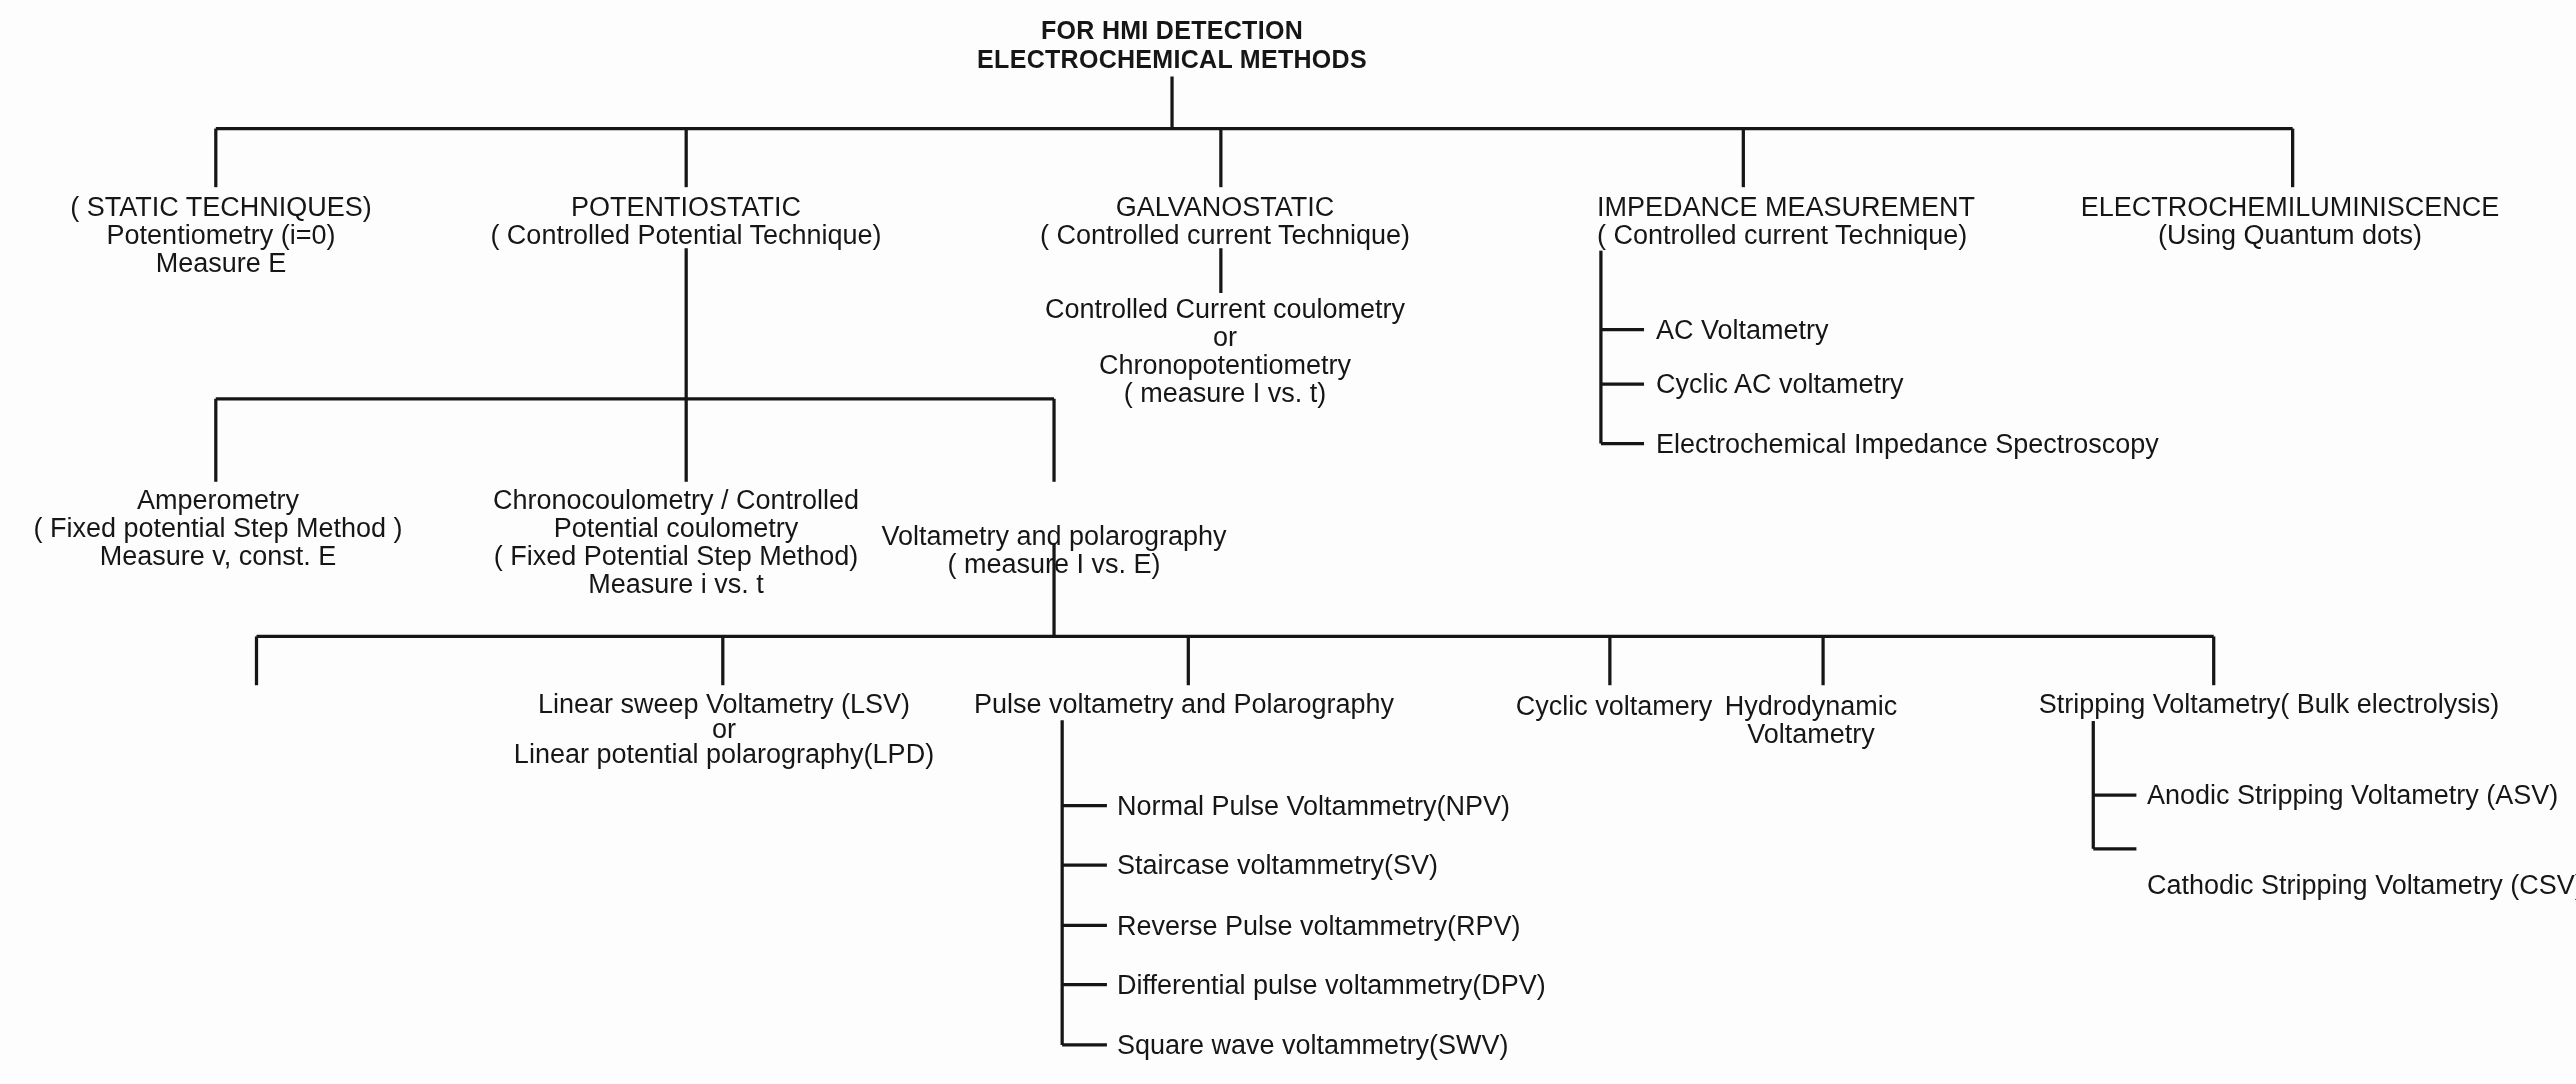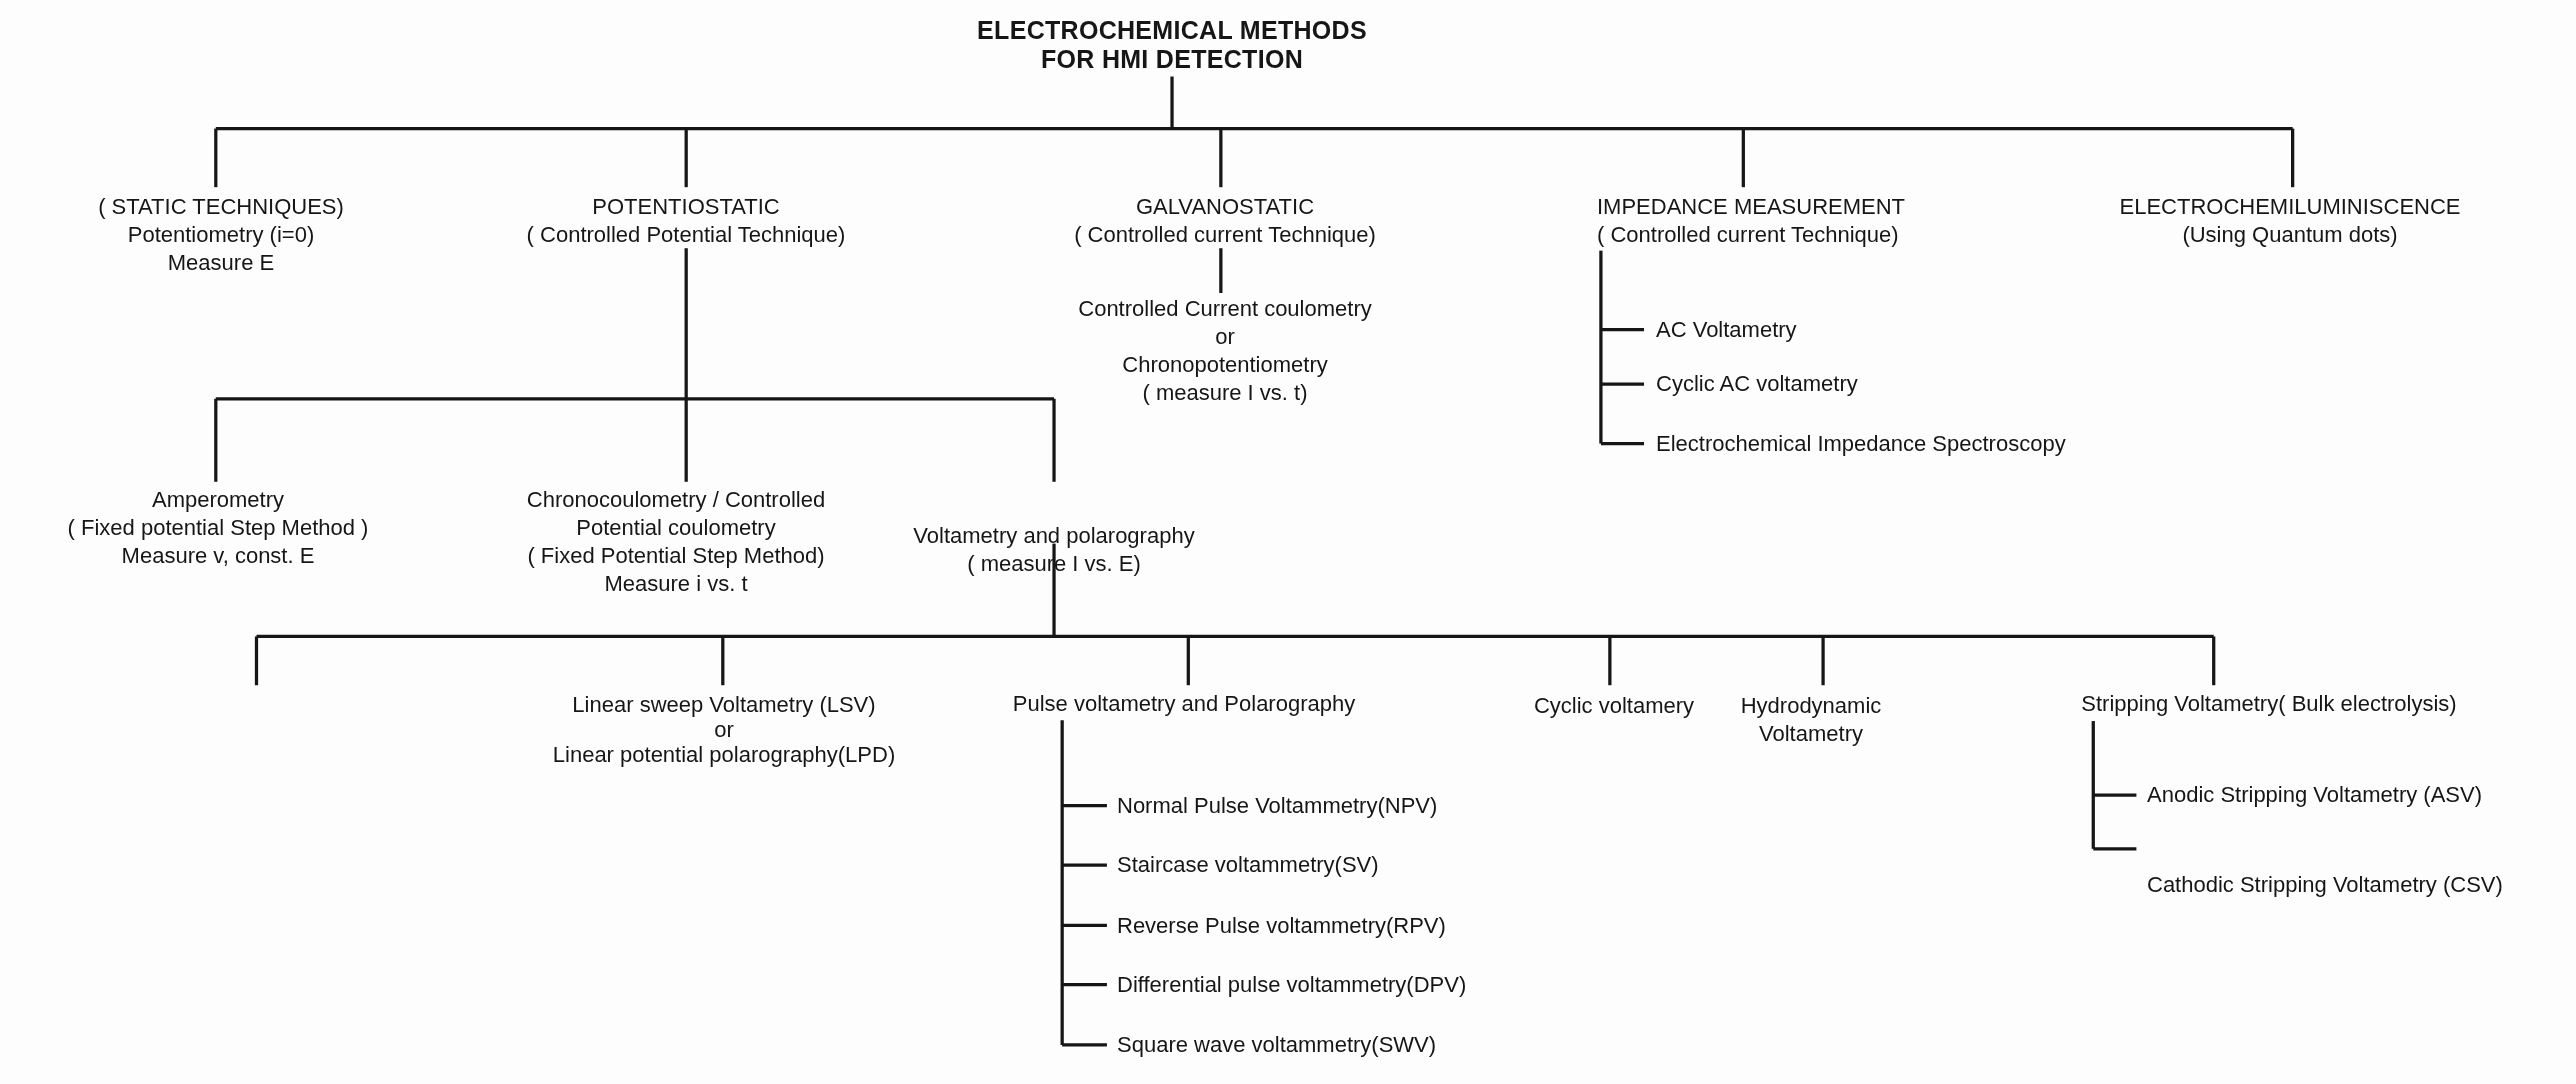--- a/index.html
+++ b/index.html
@@ -9,21 +9,21 @@
     background: #fdfdfd;
     font-family: "Liberation Sans", sans-serif;
     color: #161616;
     overflow: hidden;
   }
   #connectors { position: absolute; left: 0; top: 0; }
   .node {
     position: absolute;
     transform: translateX(-50%);
     text-align: center;
-    font-size: 22px;
+    font-size: 27px;
     line-height: 28px;
     white-space: nowrap;
     color: #161616;
   }
   .node.leftalign { transform: none; text-align: left; }
   .node.title-block {
     font-weight: bold;
     font-size: 25px;
     line-height: 29px;
     letter-spacing: 0.3px;
@@ -71,22 +71,22 @@
   <line x1="1305" y1="1137" x2="1360" y2="1137"></line>
   <line x1="1305" y1="1210" x2="1360" y2="1210"></line>
   <line x1="1305" y1="1284" x2="1360" y2="1284"></line>
 
   <line x1="2572" y1="886" x2="2572" y2="1043"></line>
   <line x1="2572" y1="977" x2="2625" y2="977"></line>
   <line x1="2572" y1="1043" x2="2625" y2="1043"></line>
 </svg>
 
 <div class="node title-block" style="left:1172px; top:16.3px;">
+  <div>FOR HMI DETECTION</div>
   <div>ELECTROCHEMICAL METHODS</div>
-  <div>FOR HMI DETECTION</div>
 </div>
 
 <div class="node" style="left:221px; top:193px;">
   <div>( STATIC TECHNIQUES)</div>
   <div>Potentiometry (i=0)</div>
   <div>Measure E</div>
 </div>
 
 <div class="node" style="left:686px; top:193px;">
   <div>POTENTIOSTATIC</div>

